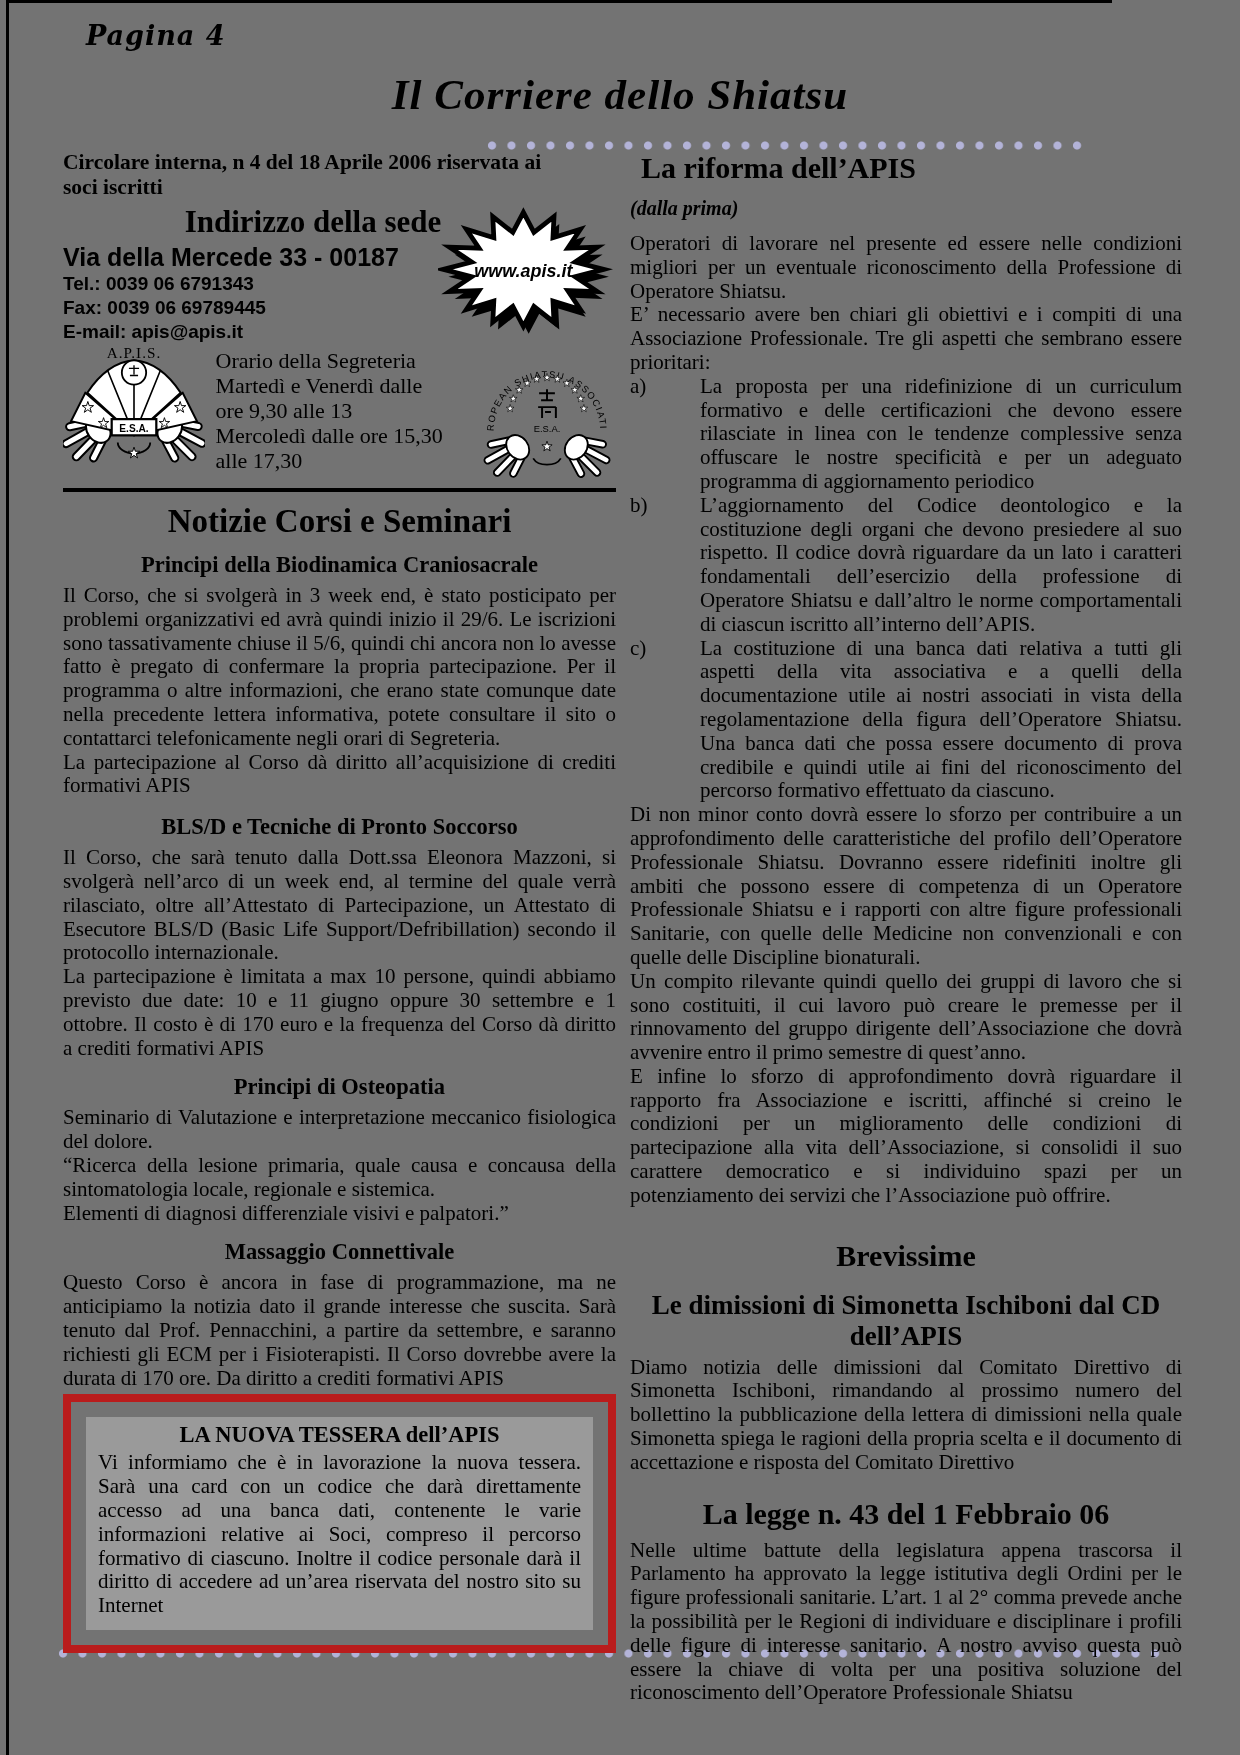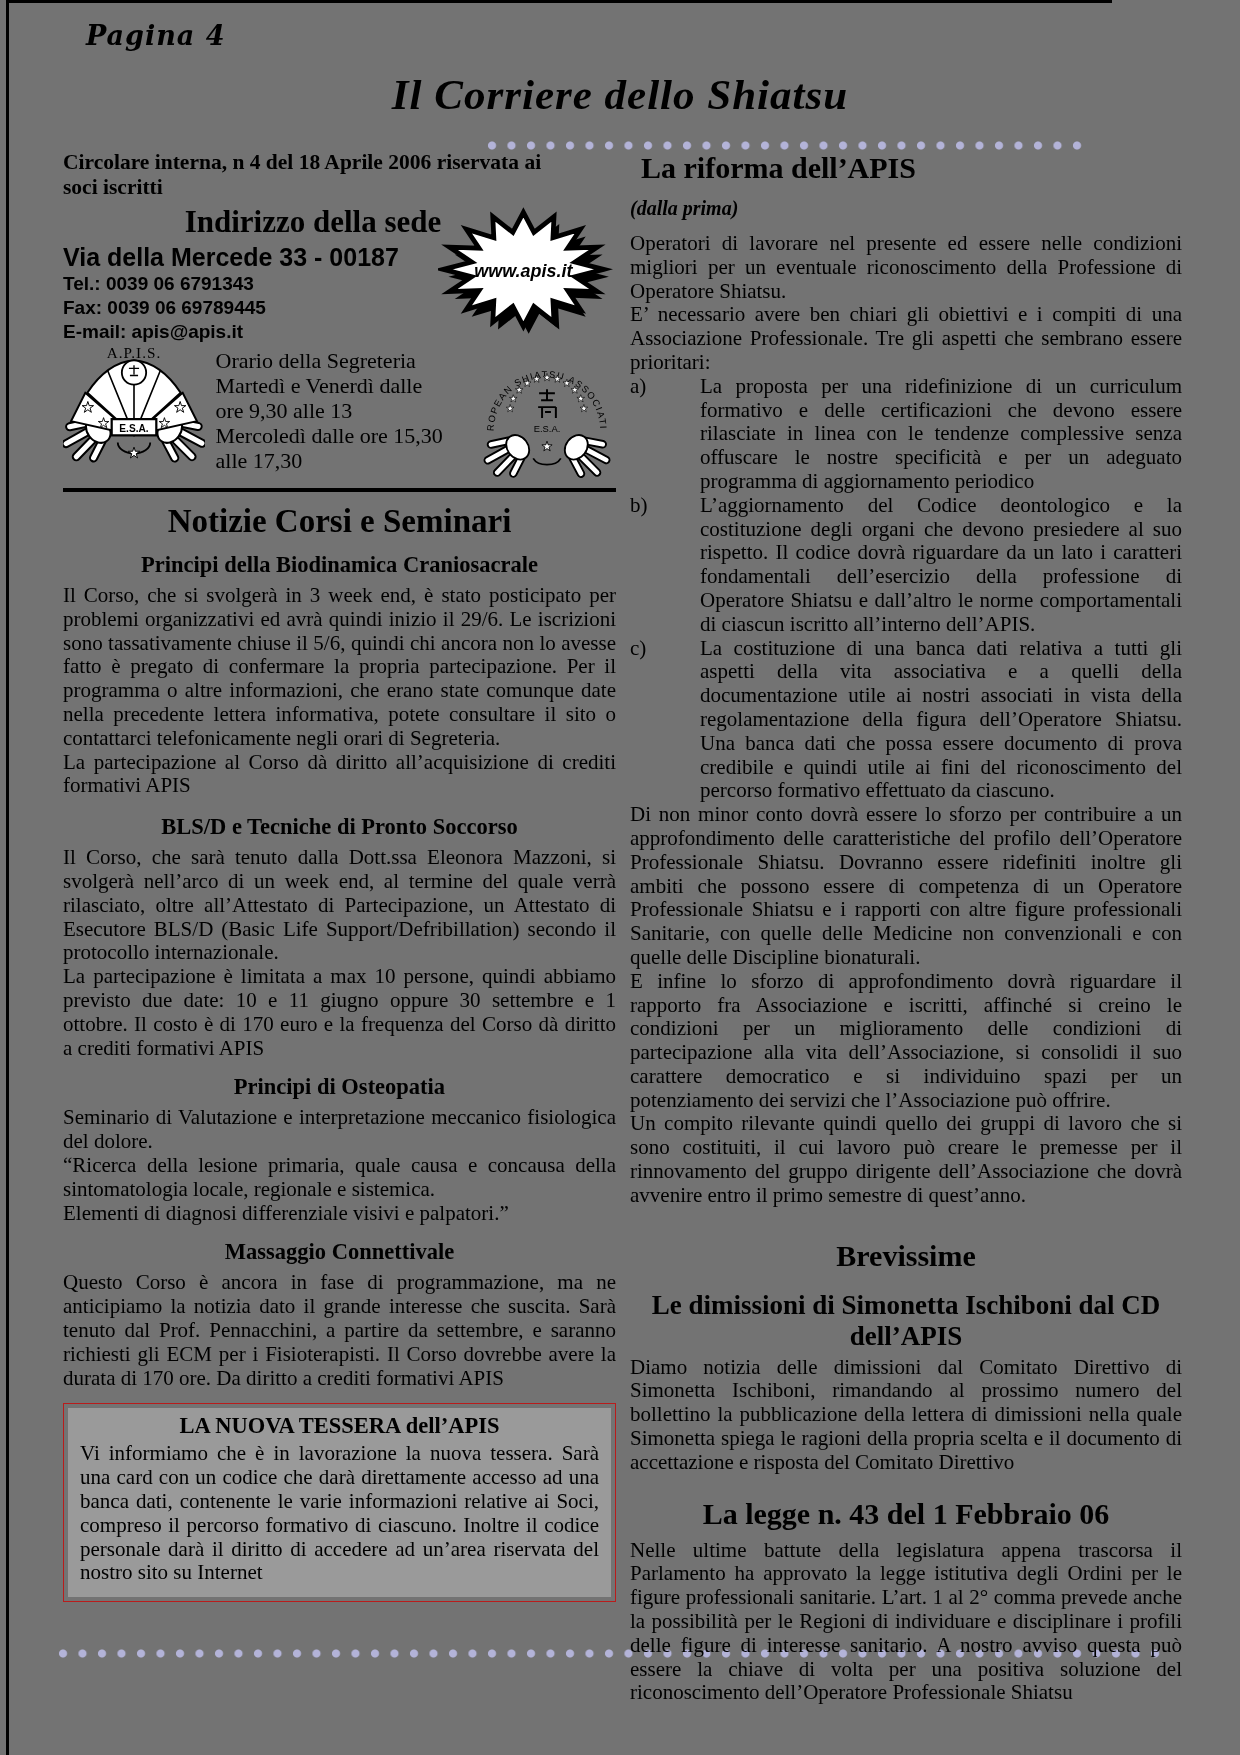--- a/index.html
+++ b/index.html
@@ -28,21 +28,21 @@
   .circolare{font-weight:bold;font-size:21.5px;line-height:25px;text-align:left;width:510px;}
   .indirizzo{margin:4px 0 2px;width:500px;text-align:center;font-size:31px;line-height:36px;font-weight:bold;}
   .addr{font-family:"Liberation Sans",sans-serif;font-weight:bold;font-size:25px;line-height:30px;}
   .contact{font-family:"Liberation Sans",sans-serif;font-weight:bold;font-size:19px;line-height:24px;}
   .starburst{position:absolute;left:375px;top:56px;width:175px;height:133px;}
   .logo-row{display:flex;justify-content:space-between;align-items:flex-start;margin-top:2px;}
   .orario{font-size:22px;line-height:25px;width:252px;padding-top:2px;}
   .rule{height:4px;background:#000;margin-top:4px;}
   .notizie{margin:8px 0 0;text-align:center;font-size:33px;line-height:42px;font-weight:bold;}
   .sec-h{margin:10px 0 6px;text-align:center;font-size:22.5px;line-height:26px;font-weight:bold;}
-  .tessera{margin-top:13px;border:1px solid #b91c1c;padding:4px;}
+  .tessera{margin-top:4px;border:8px solid #b91c1c;padding:15px;}
   .tessera-inner{background:#9a9a9a;padding:4px 12px 12px;}
   .tessera-h{text-align:center;font-weight:bold;font-size:22.5px;line-height:28px;margin:0 0 2px;}
 
   .riforma-h{margin:11px;font-size:30px;line-height:34px;font-weight:bold;}
   .dalla{font-size:20px;line-height:24px;font-weight:bold;font-style:italic;margin:2px 0 12px;}
   .item{display:flex;}
   .item-label{flex:0 0 70px;font-size:21px;line-height:23.8px;}
   .item-text{flex:1;}
   .brev{margin:30px 0 16px;text-align:center;font-size:30px;line-height:36px;font-weight:bold;}
   .news-h{margin:0 0 4px;text-align:center;font-size:27px;line-height:31px;font-weight:bold;}
@@ -208,22 +208,22 @@
       <div class="item">
         <div class="item-label">b)</div>
         <p class="item-text">L’aggiornamento del Codice deontologico e la costituzione degli organi che devono presiedere al suo rispetto. Il codice dovrà riguardare da un lato i caratteri fondamentali dell’esercizio della professione di Operatore Shiatsu e dall’altro le norme comportamentali di ciascun iscritto all’interno dell’APIS.</p>
       </div>
       <div class="item">
         <div class="item-label">c)</div>
         <p class="item-text">La costituzione di una banca dati relativa a tutti gli aspetti della vita associativa e a quelli della documentazione utile ai nostri associati in vista della regolamentazione della figura dell’Operatore Shiatsu. Una banca dati che possa essere documento di prova credibile e quindi utile ai fini del riconoscimento del percorso formativo effettuato da ciascuno.</p>
       </div>
 
       <p>Di non minor conto dovrà essere lo sforzo per contribuire a un approfondimento delle caratteristiche del profilo dell’Operatore Professionale Shiatsu. Dovranno essere ridefiniti inoltre gli ambiti che possono essere di competenza di un Operatore Professionale Shiatsu e i rapporti con altre figure professionali Sanitarie, con quelle delle Medicine non convenzionali e con quelle delle Discipline bionaturali.</p>
+      <p>Un compito rilevante quindi quello dei gruppi di lavoro che si sono costituiti, il cui lavoro può creare le premesse per il rinnovamento del gruppo dirigente dell’Associazione che dovrà avvenire entro il primo semestre di quest’anno.</p>
       <p>E infine lo sforzo di approfondimento dovrà riguardare il rapporto fra Associazione e iscritti, affinché si creino le condizioni per un miglioramento delle condizioni di partecipazione alla vita dell’Associazione, si consolidi il suo carattere democratico e si individuino spazi per un potenziamento dei servizi che l’Associazione può offrire.</p>
-      <p>Un compito rilevante quindi quello dei gruppi di lavoro che si sono costituiti, il cui lavoro può creare le premesse per il rinnovamento del gruppo dirigente dell’Associazione che dovrà avvenire entro il primo semestre di quest’anno.</p>
     </div>
 
     <h2 class="brev">Brevissime</h2>
 
     <h3 class="news-h">Le dimissioni di Simonetta Ischiboni dal CD dell’APIS</h3>
     <p>Diamo notizia delle dimissioni dal Comitato Direttivo di Simonetta Ischiboni, rimandando al prossimo numero del bollettino la pubblicazione della lettera di dimissioni nella quale Simonetta spiega le ragioni della propria scelta e il documento di accettazione e risposta del Comitato Direttivo</p>
 
     <h3 class="legge-h">La legge n. 43 del 1 Febbraio 06</h3>
     <p>Nelle ultime battute della legislatura appena trascorsa il Parlamento ha approvato la legge istitutiva degli Ordini per le figure professionali sanitarie. L’art. 1 al 2° comma prevede anche la possibilità per le Regioni di individuare e disciplinare i profili delle figure di interesse sanitario. A nostro avviso questa può essere la chiave di volta per una positiva soluzione del riconoscimento dell’Operatore Professionale Shiatsu</p>
   </div>

